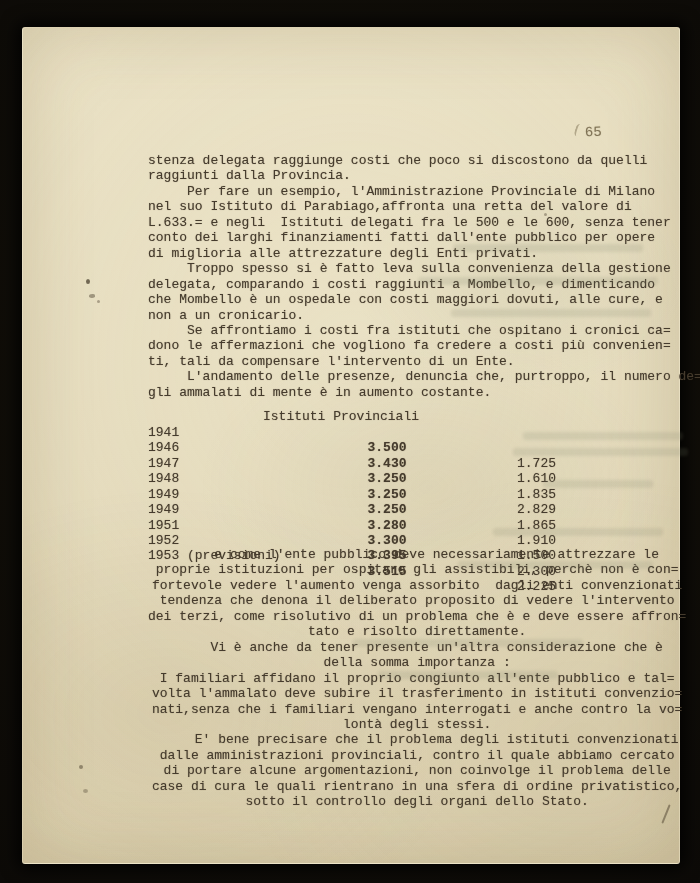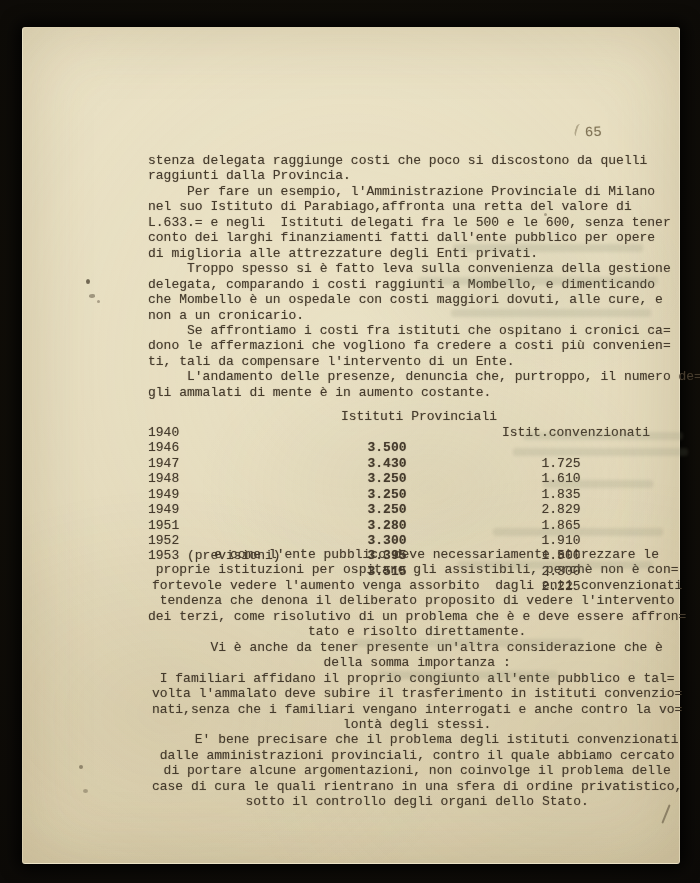--- a/index.html
+++ b/index.html
@@ -41,22 +41,22 @@
   .pagenum-mark{
     position:absolute;left:552px;top:96px;width:7px;height:13px;
     border-left:2px solid rgba(112,99,70,.45);
     transform:rotate(18deg);border-radius:40%;
   }
   .tbl{position:absolute;left:125px;top:366px;width:540px;}
   .trow{position:relative;height:15.45px;font-size:13px;line-height:15.45px;
         color:#453b2d;white-space:pre;text-shadow:0 0 1px rgba(75,62,42,.45);}
   .c-year{position:absolute;left:0;}
   .c-prov{position:absolute;left:179px;width:120px;text-align:center;font-weight:bold;}
-  .c-conv{position:absolute;left:353px;width:120px;text-align:center;}
-  .h-prov{position:absolute;left:129px;width:220px;text-align:right;}
+  .c-conv{position:absolute;left:369px;width:120px;text-align:left;}
+  .h-prov{position:absolute;left:115px;width:220px;text-align:left;}
   .h-conv{position:absolute;left:338px;width:180px;text-align:center;}
   
   .speck{position:absolute;border-radius:50%;background:#4a3f2d;}
   .sp1{left:63px;top:251px;width:4px;height:5px;opacity:.75;}
   .sp2{left:66px;top:266px;width:6px;height:4px;opacity:.45;border-radius:60% 40% 50% 50%;}
   .sp3{left:74px;top:272px;width:3px;height:3px;opacity:.4;}
   .sp4{left:56px;top:737px;width:4px;height:4px;opacity:.5;}
   .sp5{left:60px;top:761px;width:5px;height:4px;opacity:.35;}
   .sp6{left:521px;top:185px;width:3px;height:3px;opacity:.4;}
   .scratch{position:absolute;left:642px;top:776px;width:2px;height:20px;
@@ -97,24 +97,23 @@
 non a un cronicario.
      Se affrontiamo i costi fra istituti che ospitano i cronici ca=
 dono le affermazioni che vogliono fa credere a costi più convenien=
 ti, tali da compensare l'intervento di un Ente.
      L'andamento delle presenze, denuncia che, purtroppo, il numero de=
 gli ammalati di mente è in aumento costante.</div>
 
   <div class="tbl">
     <div class="trow">
       <span class="h-prov">Istituti Provinciali</span>
-      <span class="h-conv">Istit.convenzionati</span>
     </div>
     <div class="trow">
-      <span class="c-year">1940</span>
+      <span class="c-year">1941</span>
       <span class="c-prov">3.500</span>
       <span class="c-conv">1.725</span>
     </div>
     <div class="trow">
       <span class="c-year">1946</span>
       <span class="c-prov">3.430</span>
       <span class="c-conv">1.610</span>
     </div>
     <div class="trow">
       <span class="c-year">1947</span>

